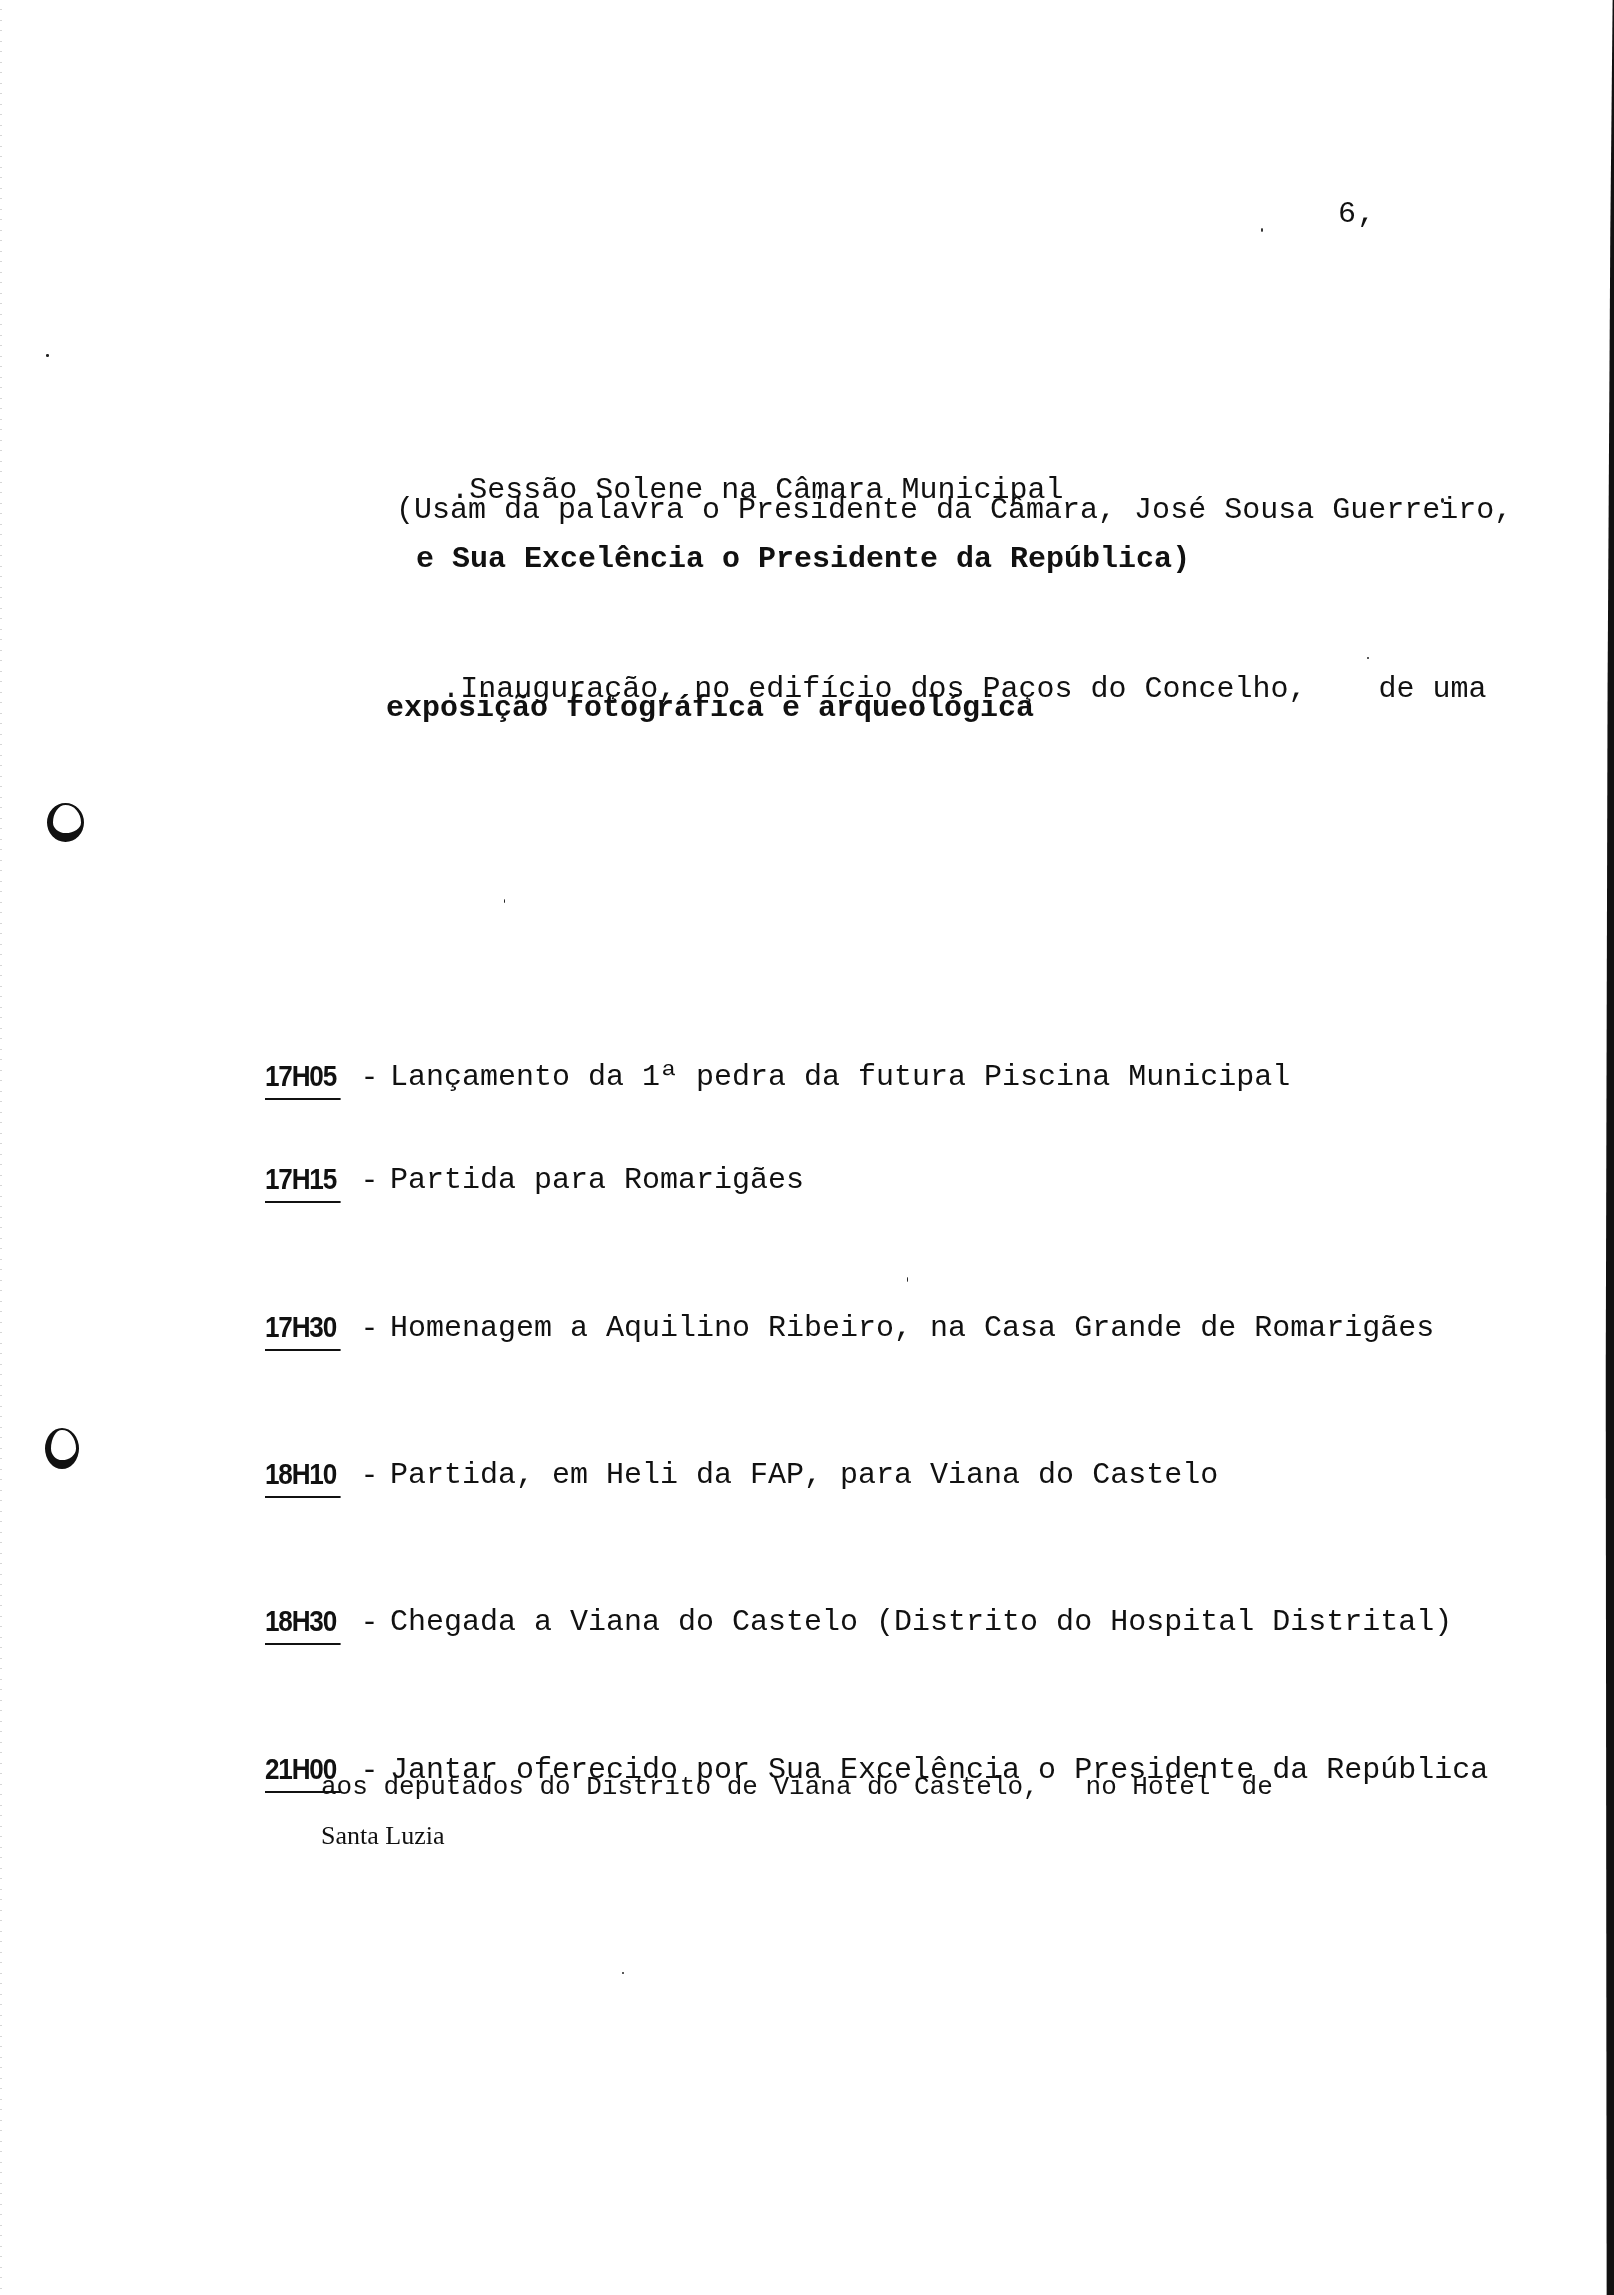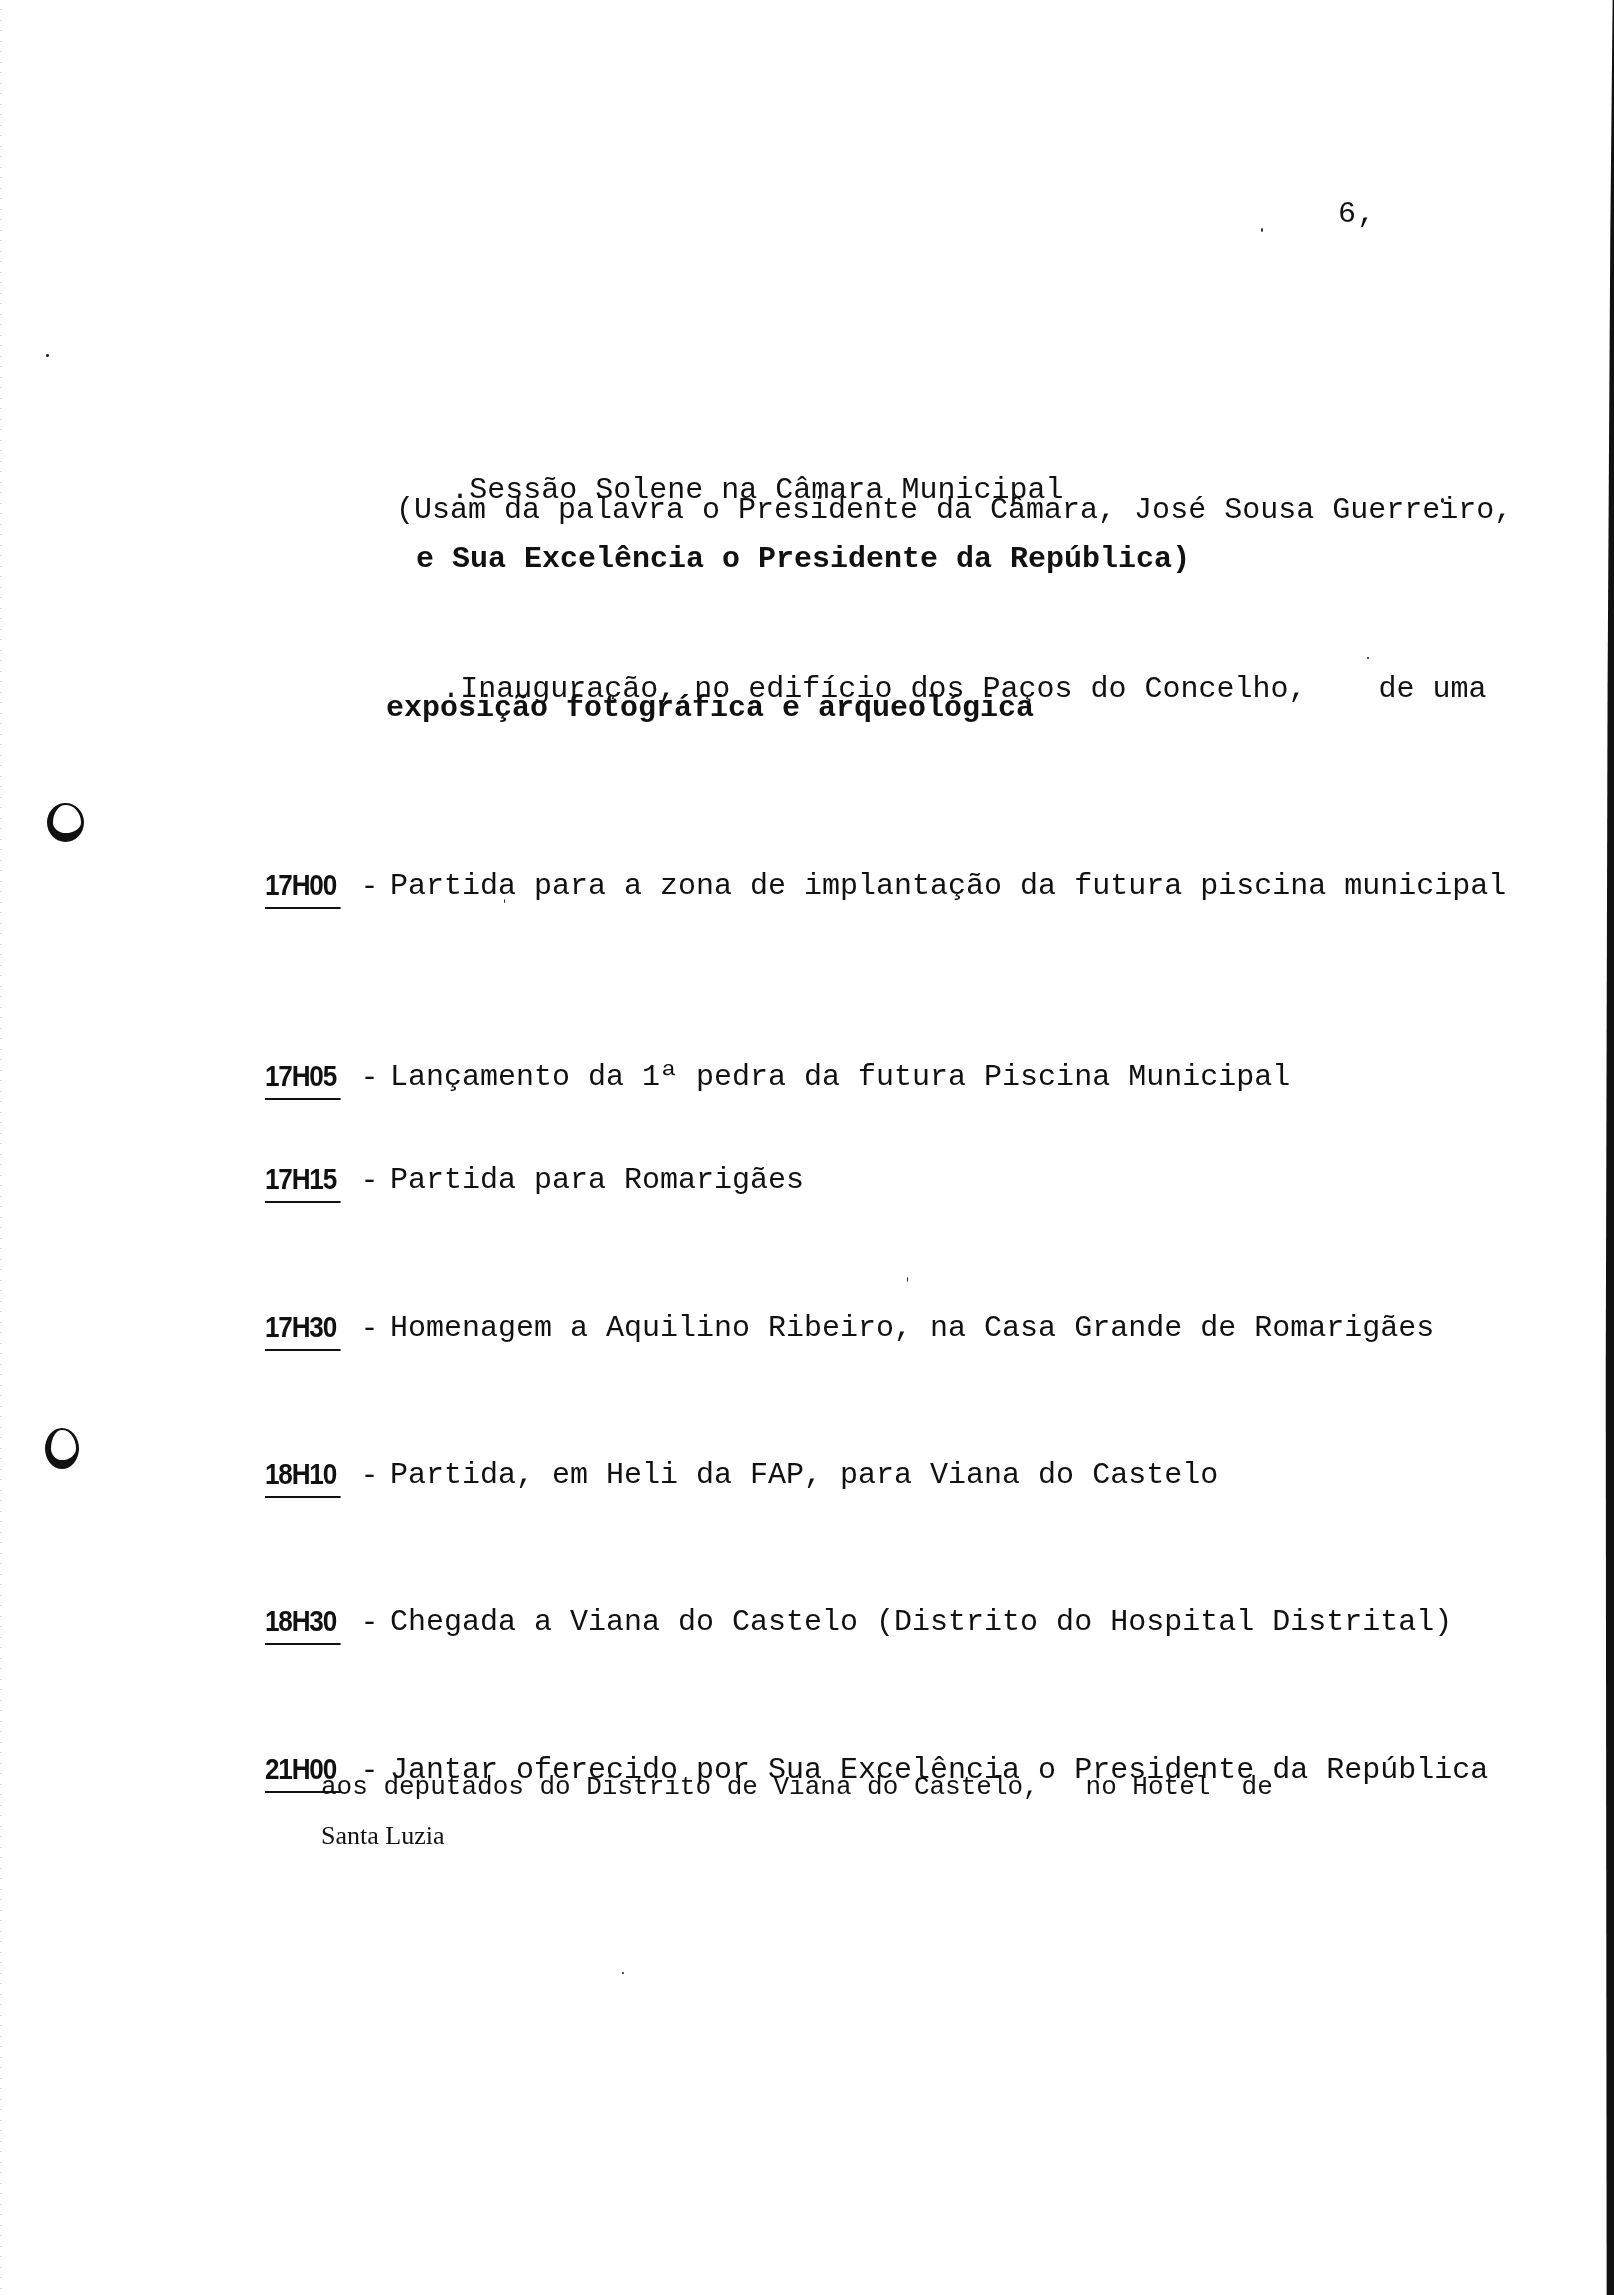--- a/index.html
+++ b/index.html
@@ -143,23 +143,20 @@
     <span class="bullet-dot">.</span><span>Sessão Solene na Câmara Municipal</span>
   </div>
   <div class="text-line" style="left:396px; top:495px;">(Usam da palavra o Presidente da Câmara, José Sousa Guerreiro,</div>
   <div class="text-line" style="left:398px; top:544px;font-weight:bold;"> e Sua Excelência o Presidente da República)</div>
 
   <div class="text-line" style="left:370px; top:644px;">
     <span class="bullet-dot">.</span><span>Inauguração, no edifício dos Paços do Concelho,    de uma</span>
   </div>
   <div class="text-line" style="left:386px; top:693px;font-weight:bold;">exposição fotográfica e arqueológica</div>
 
-  <div class="entry" style="top:841px;">
-    <span class="time">17H00</span><span class="dash">-</span><span class="desc">Partida para a zona de implantação da futura piscina municipal</span>
-  </div>
 
   <div class="entry" style="top:1032px;">
     <span class="time">17H05</span><span class="dash">-</span><span class="desc">Lançamento da 1ª pedra da futura Piscina Municipal</span>
   </div>
 
   <div class="entry" style="top:1135px;">
     <span class="time">17H15</span><span class="dash">-</span><span class="desc">Partida para Romarigães</span>
   </div>
 
   <div class="entry" style="top:1283px;">

